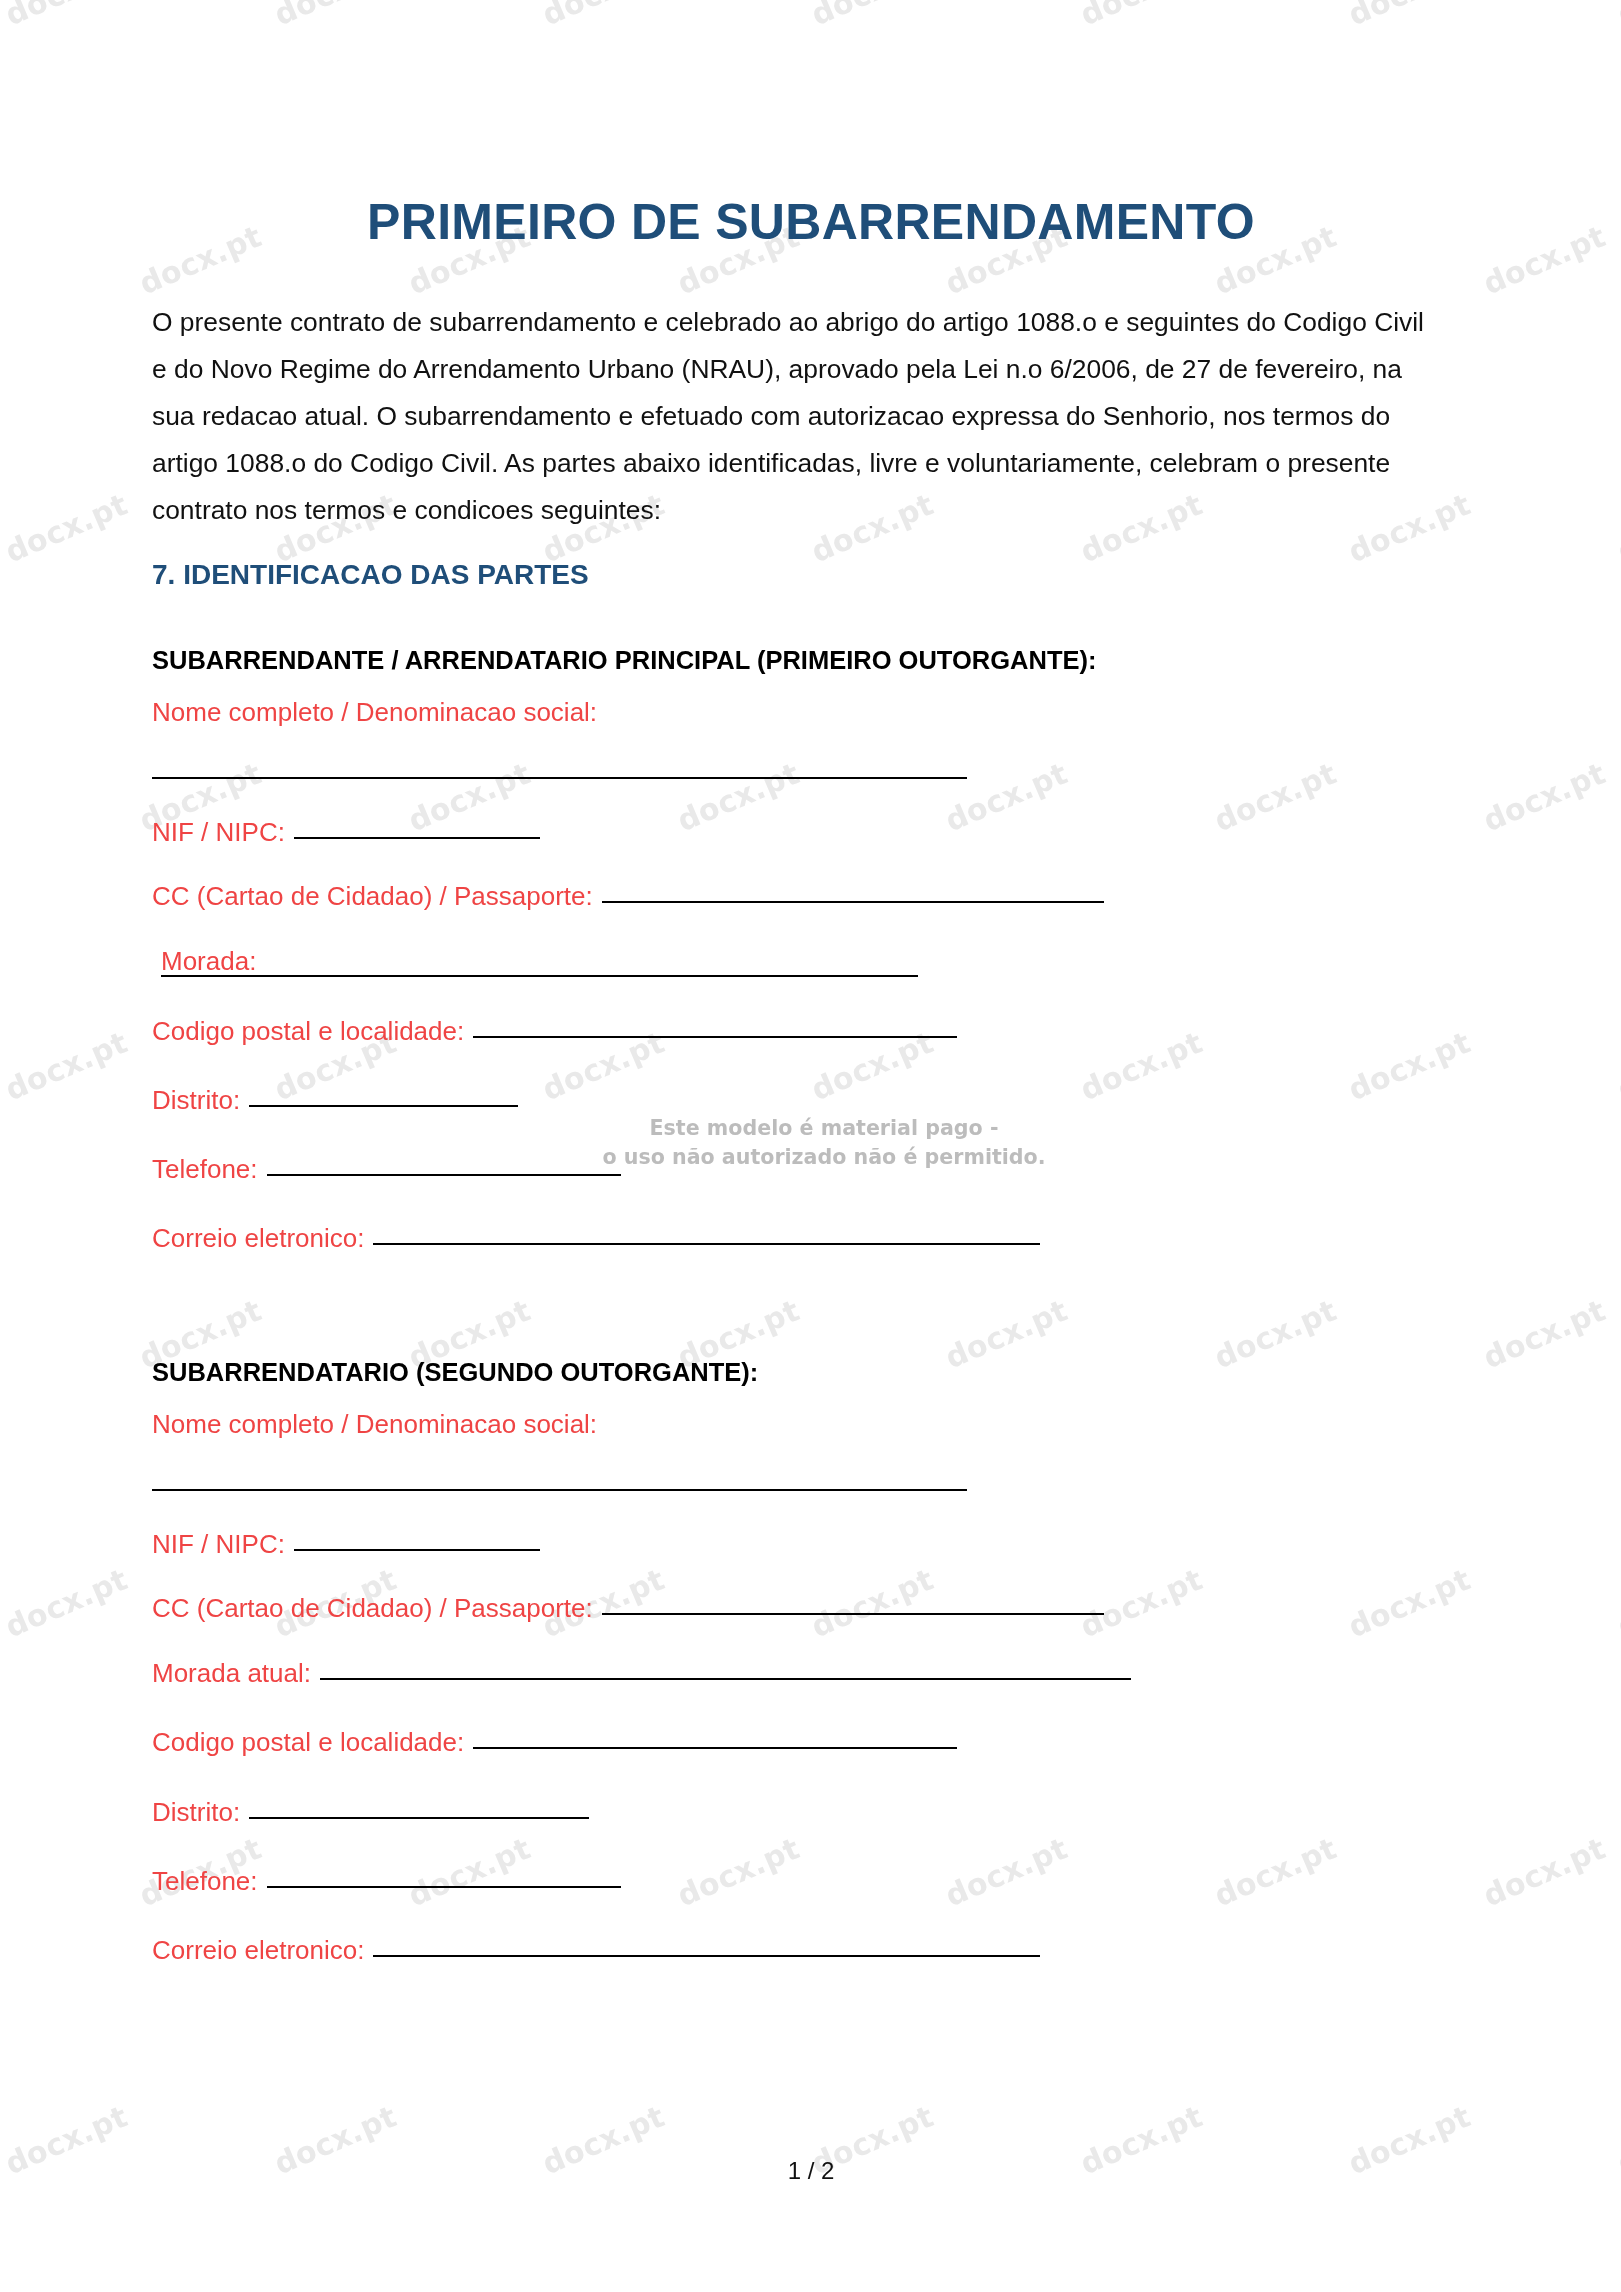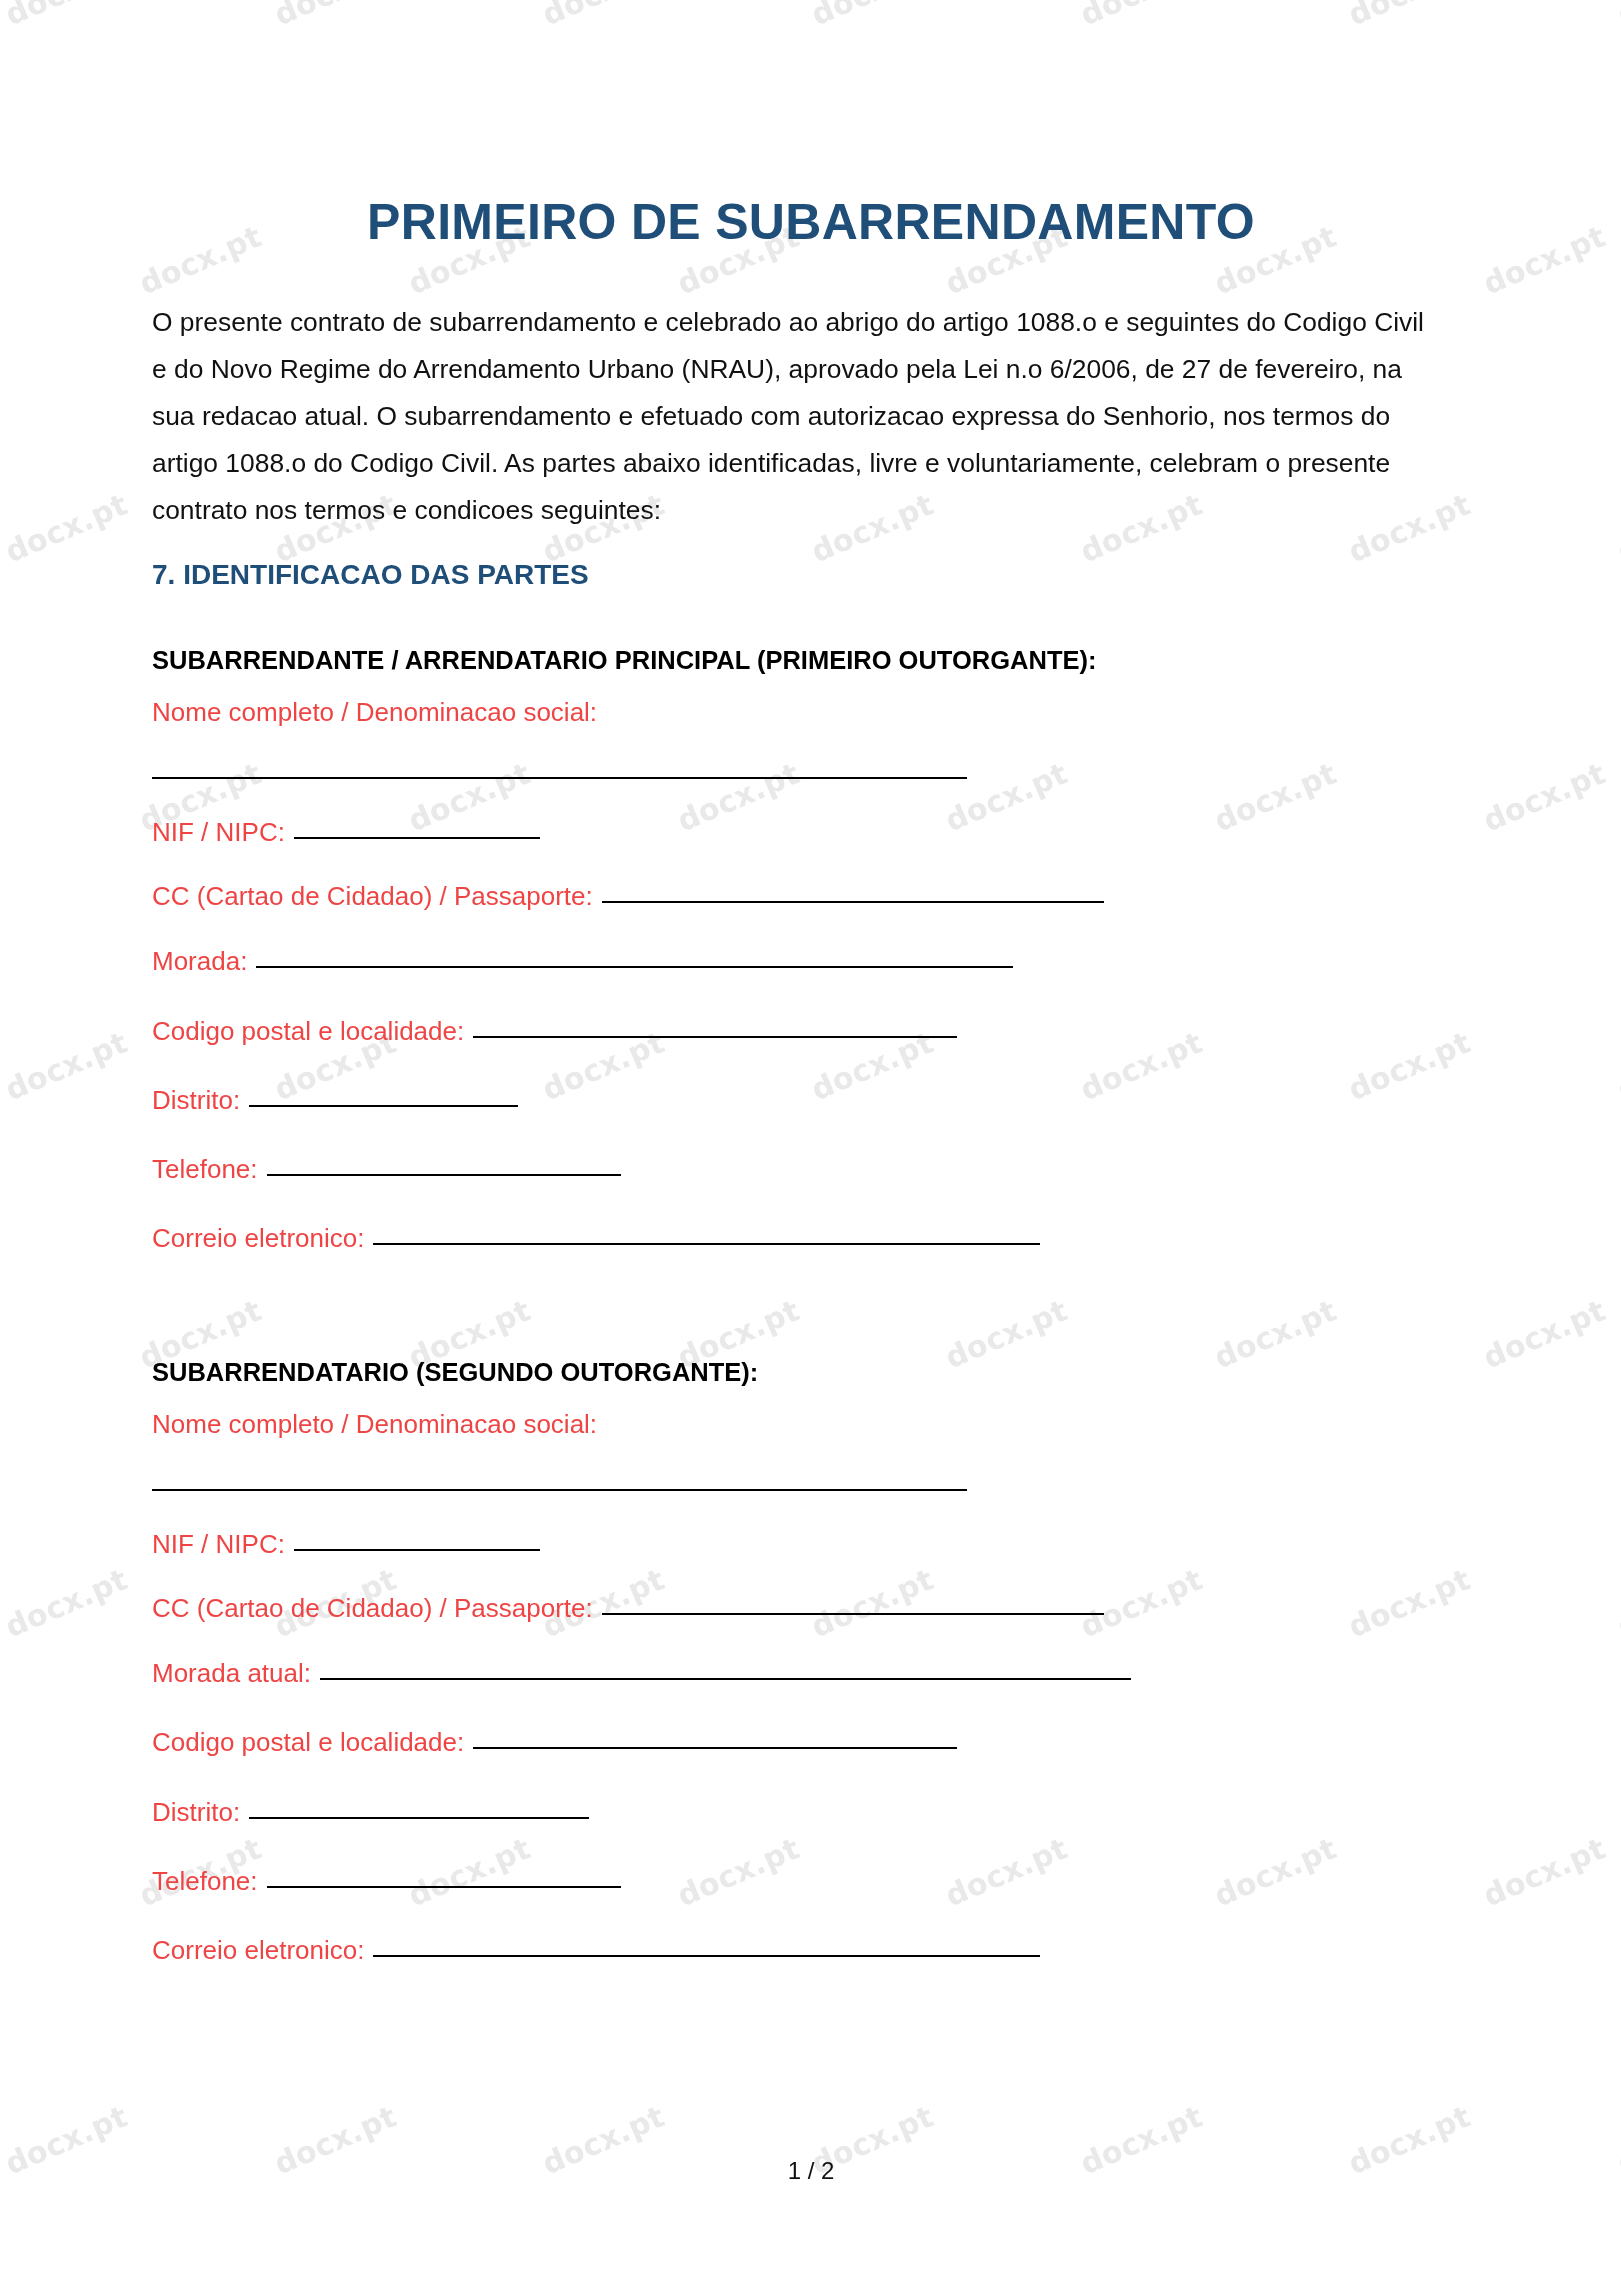--- a/index.html
+++ b/index.html
@@ -233,21 +233,21 @@
     <div class="field" style="top:817px;">
       <span class="flabel">NIF / NIPC:</span>
       <span class="fline" style="width:246px;"></span>
     </div>
 
     <div class="field" style="top:881px;">
       <span class="flabel">CC (Cartao de Cidadao) / Passaporte:</span>
       <span class="fline" style="width:502px;"></span>
     </div>
 
-    <div class="field" style="top:946px;">
+    <div class="field" style="top:946px;flex-direction:column;">
       <span class="flabel">Morada:</span>
       <span class="fline" style="width:757px;"></span>
     </div>
 
     <div class="field" style="top:1016px;">
       <span class="flabel">Codigo postal e localidade:</span>
       <span class="fline" style="width:484px;"></span>
     </div>
 
     <div class="field" style="top:1085px;">
@@ -304,15 +304,19 @@
 
     <div class="field" style="top:1935px;">
       <span class="flabel">Correio eletronico:</span>
       <span class="fline" style="width:667px;"></span>
     </div>
 
     <div class="footer">1 / 2</div>
 
   </div>
 
+  <div class="paid-watermark">
+    <div>Este modelo é material pago -</div>
+    <div>o uso não autorizado não é permitido.</div>
+  </div>
 
 </div>
 
 
 </body></html>

